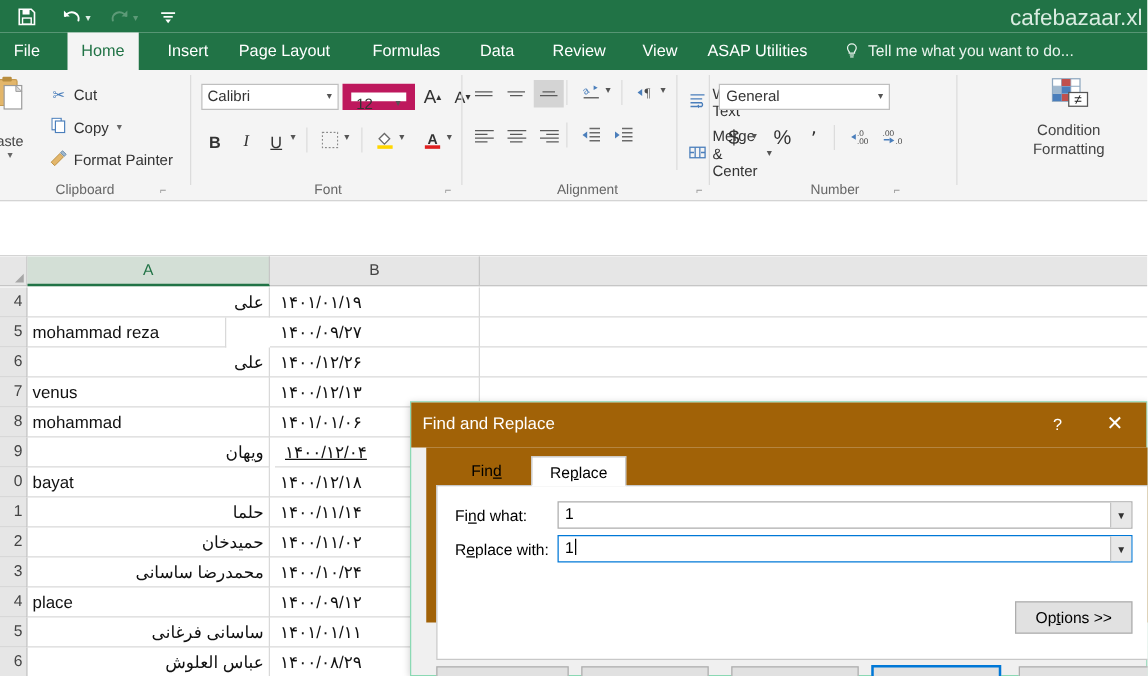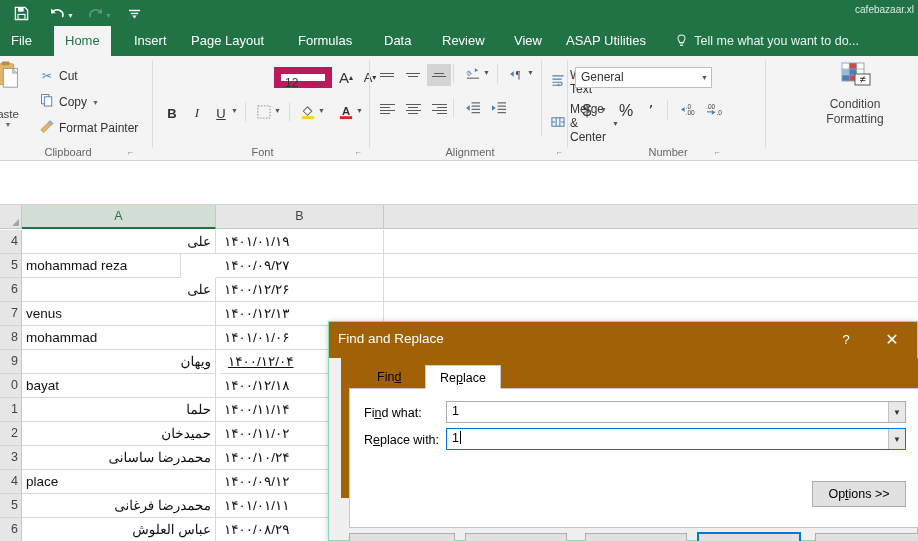--- a/index.html
+++ b/index.html
@@ -17,21 +17,21 @@
     background:#217346; color:#fff;
   }
   .qat { position:absolute; top:0; height:26px; display:flex; align-items:center; }
   .qat-btn {
     width:26px; height:22px; display:flex; align-items:center; justify-content:center;
     color:#fff; font-size:14px; line-height:1;
   }
   .qat-arrow { font-size:7px; color:#dfeee6; margin-left:-3px; margin-top:4px; width:8px; }
   .qat-dim { color:#5d9a77; }
   #doc-title {
-    position:absolute; right:4px; top:4px; font-size:10px; color:#d9ece1;
+    position:absolute; right:4px; top:4px; font-size:18px; color:#d9ece1;
     white-space:nowrap;
     text-align:right;
   }
 
   
   #tabstrip {
     position:absolute; left:0; top:26px; width:918px; height:30px;
     background:#217346;
   }
   .tab {
@@ -303,20 +303,24 @@
         </svg>
       </span>
       <span class="cl">Format Painter</span>
     </div>
     <div class="grp-label">Clipboard</div>
     <div class="dlg-launch" style="right:18px;">⌐</div>
   </div>
   <div class="grp-sep" style="left:152px;"></div>
 
   <div class="grp" id="g-font">
+    <div class="fontname">
+      <span>Calibri</span>
+      <span class="cbcar">▼</span>
+    </div>
     <div class="fontsize">
       <span>12</span>
       <span class="cbcar">▼</span>
     </div>
     <div class="fbtn" style="left:180px;top:10px;font-size:15px;">
       <span>A</span>
         <sup style="font-size:8px;">▴</sup>
     </div>
     <div class="fbtn" style="left:204px;top:10px;font-size:13px;">
       <span>A</span>
@@ -606,21 +610,21 @@
       <div class="cell" style="left: 384px; top: 217px; width: 534px; border-right: none;"></div>
       <div class="rowhdr" style="top: 241px;">3</div>
       <div class="cell a rtl" style="left: 22px; top: 241px; width: 194px;">محمدرضا ساسانی</div>
       <div class="cell b" style="left: 216px; top: 241px; width: 168px;">۱۴۰۰/۱۰/۲۴</div>
       <div class="cell" style="left: 384px; top: 241px; width: 534px; border-right: none;"></div>
       <div class="rowhdr" style="top: 265px;">4</div>
       <div class="cell a" style="left: 22px; top: 265px; width: 194px;">place</div>
       <div class="cell b" style="left: 216px; top: 265px; width: 168px;">۱۴۰۰/۰۹/۱۲</div>
       <div class="cell" style="left: 384px; top: 265px; width: 534px; border-right: none;"></div>
       <div class="rowhdr" style="top: 289px;">5</div>
-      <div class="cell a rtl" style="left: 22px; top: 289px; width: 194px;">محمدرضا فرغانی</div>
+      <div class="cell a rtl" style="left: 22px; top: 289px; width: 194px;">ساسانی فرغانی</div>
       <div class="cell b" style="left: 216px; top: 289px; width: 168px;">۱۴۰۱/۰۱/۱۱</div>
       <div class="cell" style="left: 384px; top: 289px; width: 534px; border-right: none;"></div>
       <div class="rowhdr" style="top: 313px;">6</div>
       <div class="cell a rtl" style="left: 22px; top: 313px; width: 194px;">عباس العلوش</div>
       <div class="cell b" style="left: 216px; top: 313px; width: 168px;">۱۴۰۰/۰۸/۲۹</div>
       <div class="cell" style="left: 384px; top: 313px; width: 534px; border-right: none;"></div>
     </div>
 </div>
 
 <div id="fnr">

